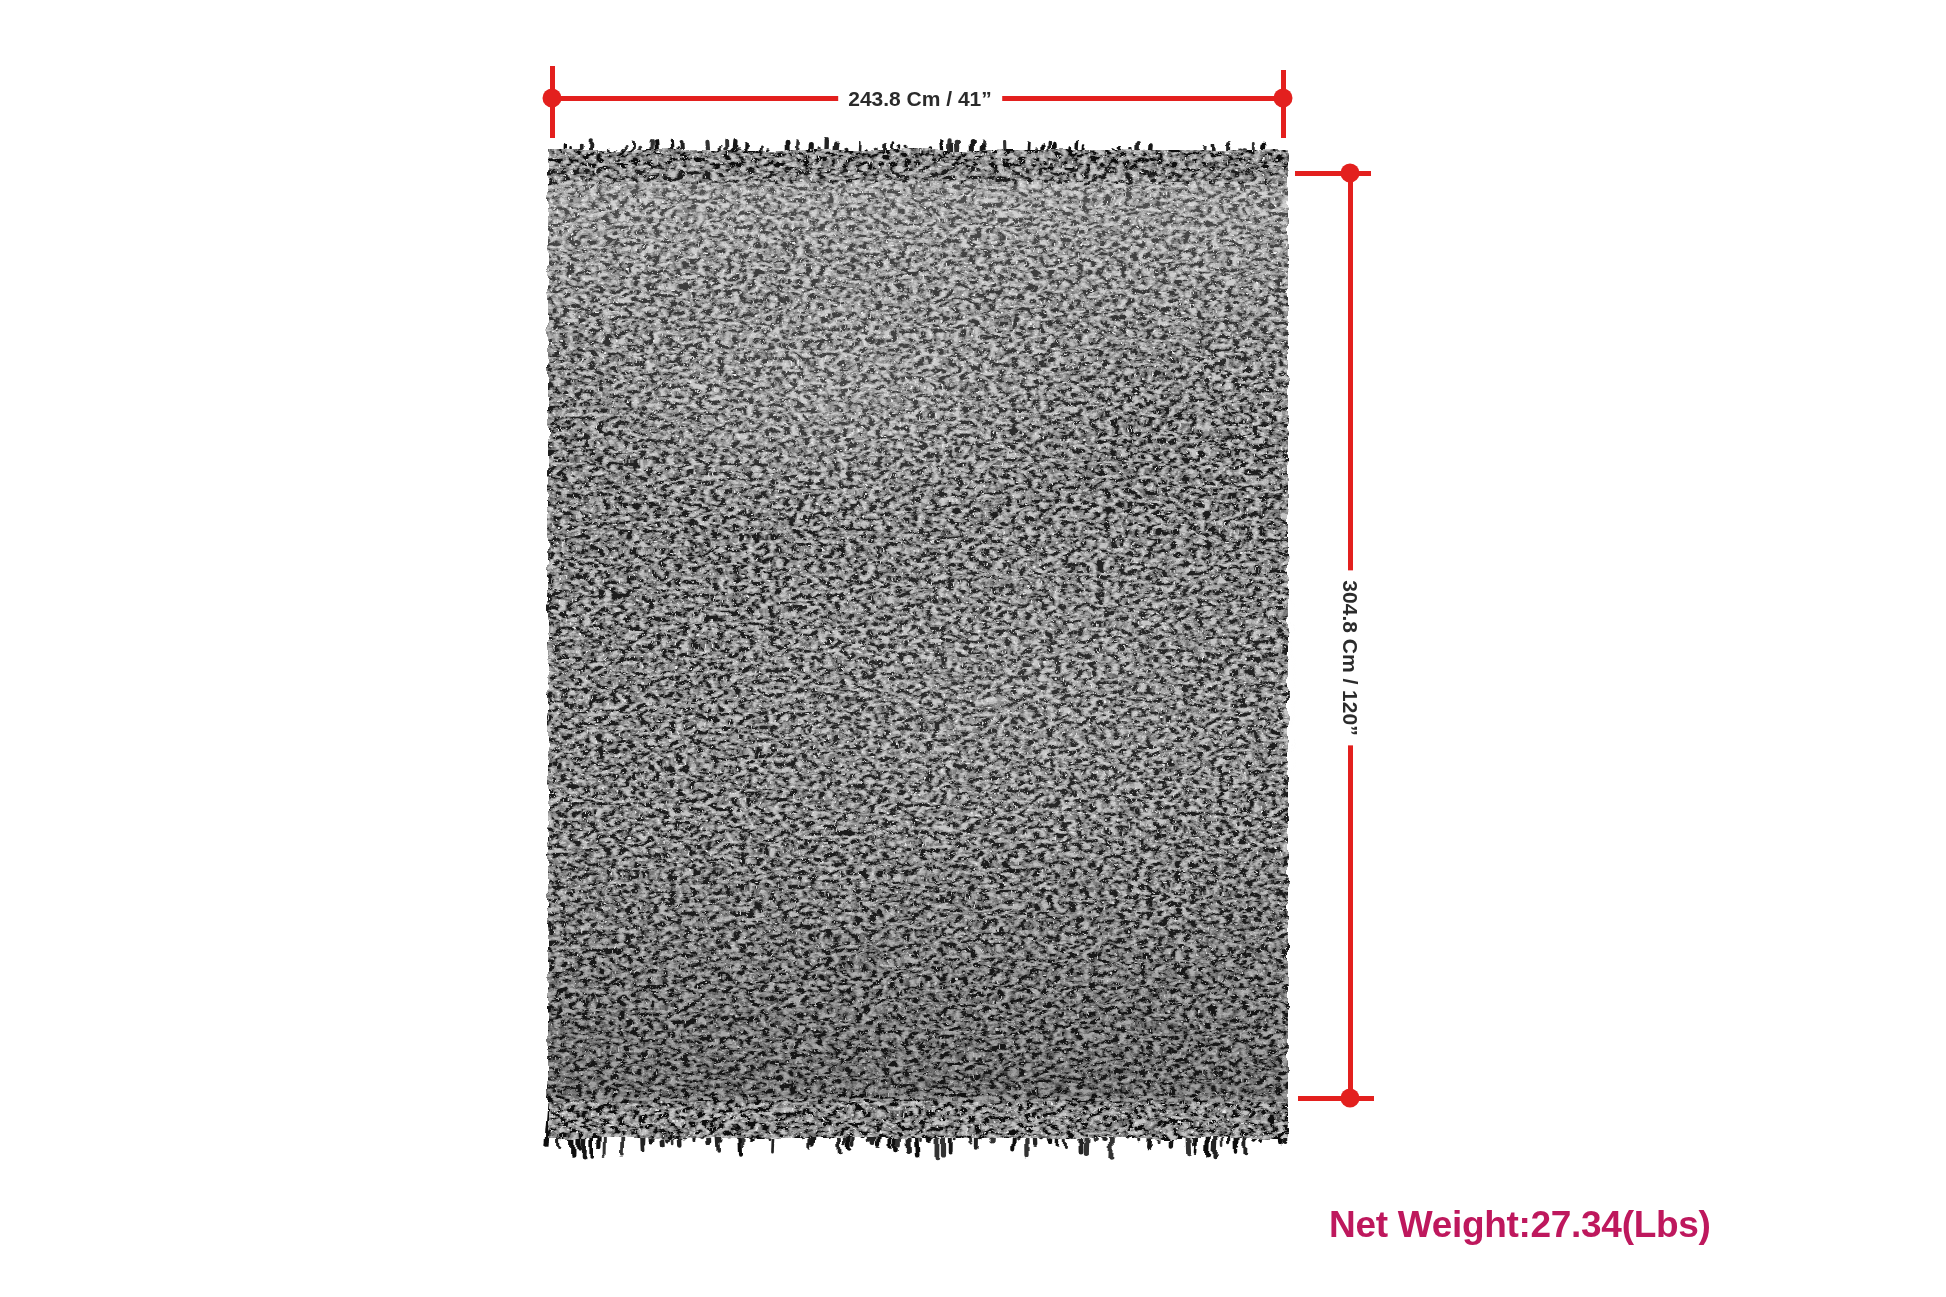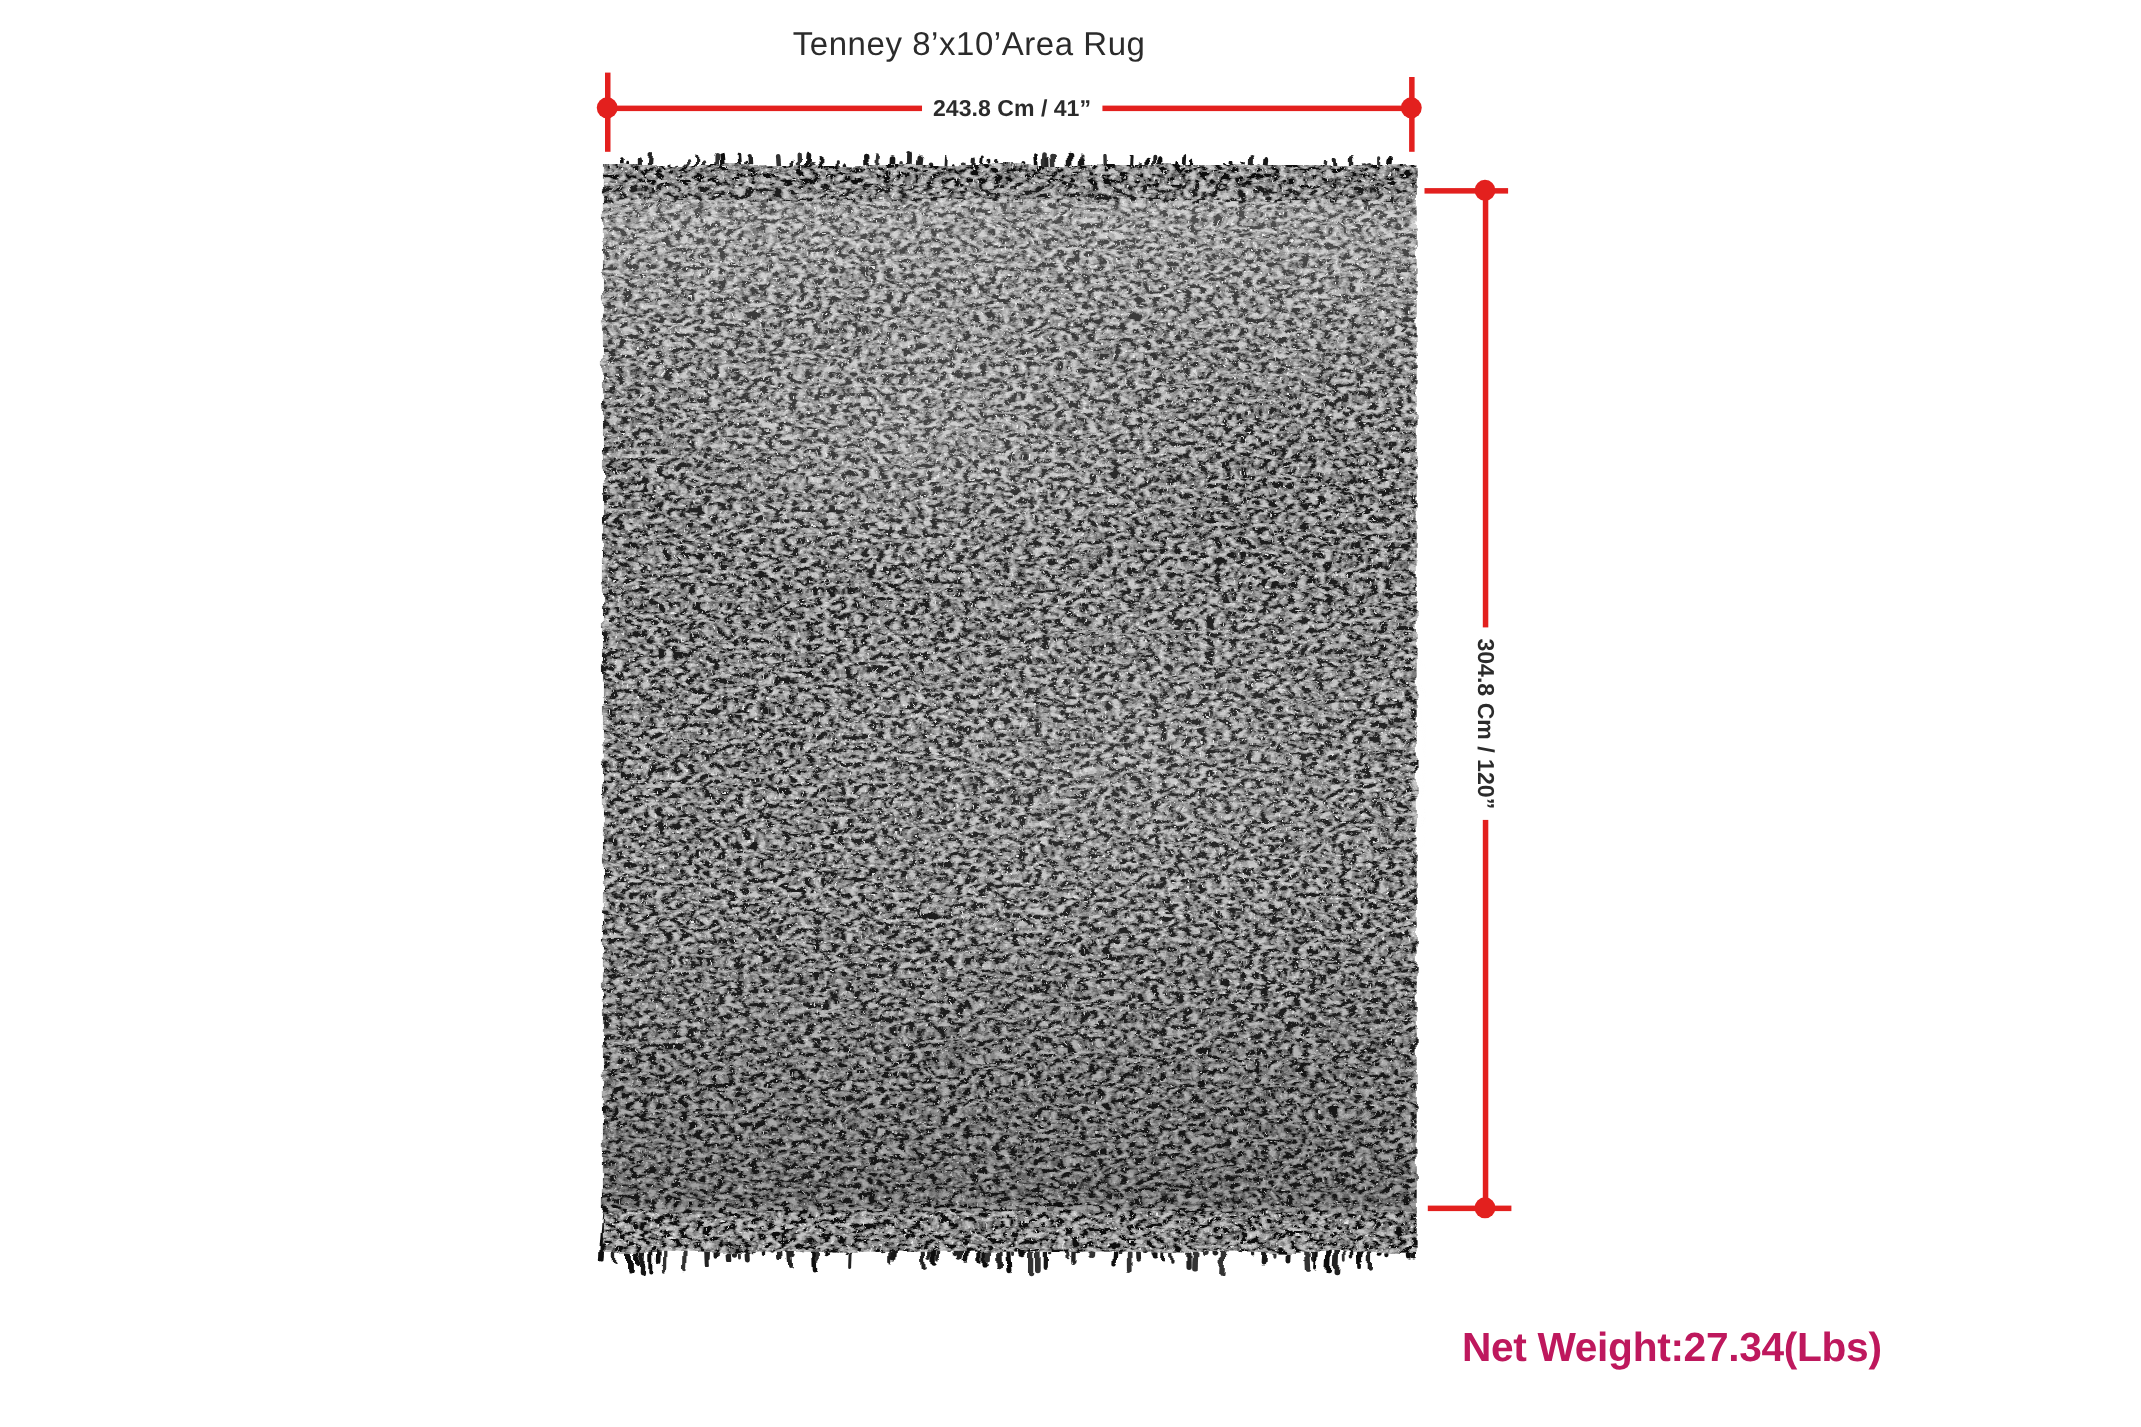--- a/index.html
+++ b/index.html
@@ -37,21 +37,20 @@
     font-size:37px;font-weight:700;letter-spacing:-.3px;color:#be185d;white-space:nowrap;
   }
 
   .rug-svg{position:absolute;left:540px;top:126px;}
 </style>
 </head>
 <body>
 
 <div class="stage">
 
-  <div class="title">Tenney 8’x10’Area Rug</div>
 
   <svg class="rug-svg" id="rug-svg" width="756" height="1044" viewBox="0 0 756 1044" xmlns="http://www.w3.org/2000/svg">
     <defs>
       <filter id="rough" x="-4%" y="-3%" width="108%" height="106%">
         <feTurbulence type="fractalNoise" baseFrequency="0.02 0.08" numOctaves="2" seed="5" result="t"></feTurbulence>
         <feDisplacementMap in="SourceGraphic" in2="t" scale="8" xChannelSelector="R" yChannelSelector="G"></feDisplacementMap>
       </filter>
       <filter id="heather" x="0%" y="0%" width="100%" height="100%">
         <feTurbulence type="fractalNoise" baseFrequency="0.45" numOctaves="2" seed="3" result="n1"></feTurbulence>
         <feColorMatrix in="n1" type="matrix" values="0 0 0 0 0.85  0 0 0 0 0.85  0 0 0 0 0.85  3 3 3 0 -5.2" result="s1"></feColorMatrix>

